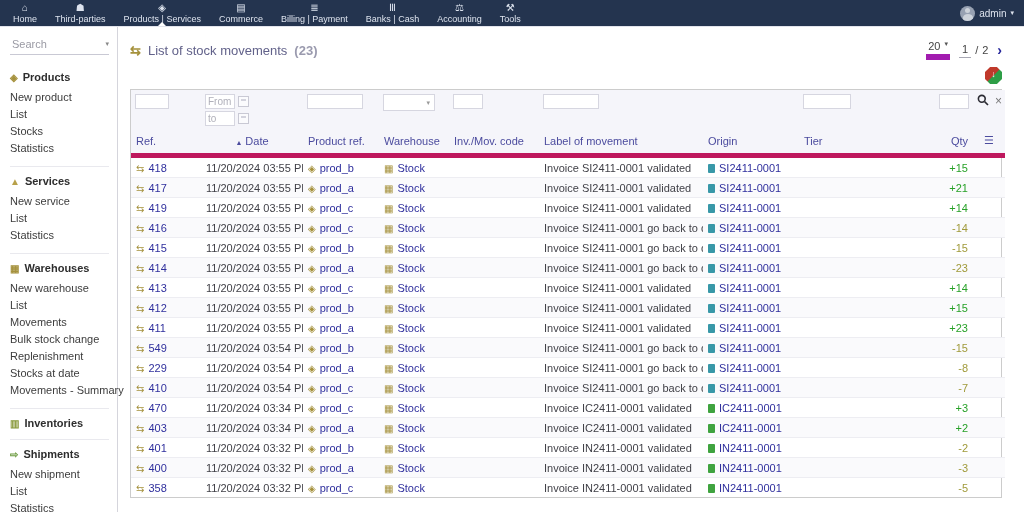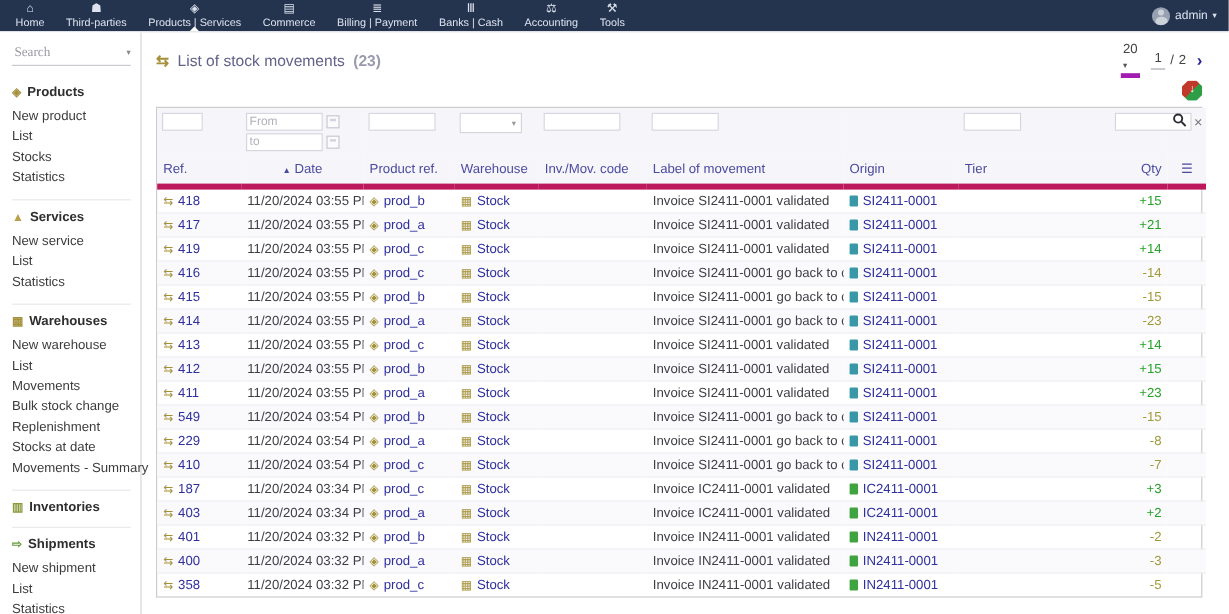--- a/index.html
+++ b/index.html
@@ -28,55 +28,55 @@
   }
   .user { display:flex; align-items:center; gap:4px; color:#dde3ee; font-size:10px; cursor:pointer; }
   .avatar { width:15px; height:15px; border-radius:50%; background:#97a1b2; position:relative; overflow:hidden; }
   .avatar::before { content:""; position:absolute; top:2px; left:5px; width:5px; height:5px; border-radius:50%; background:#ccd2da; }
   .avatar::after { content:""; position:absolute; top:8.5px; left:2.5px; width:10px; height:7px; border-radius:50% 50% 0 0; background:#ccd2da; }
   .chev { font-size:7px; }
   
   .layout { display:flex; height:486px; border-top:1px solid #e2e4ec; }
   .sidebar { width:118px; min-width:118px; border-right:1px solid #d5d5dc; padding:10px 8px 0 10px; background:#fff; }
   .search-box { display:flex; align-items:center; border-bottom:1px solid #c9c9d4; padding-bottom:3px; }
-  .search-box input { border:none; outline:none; width:82px; font-size:11px; font-family:Liberation Serif, serif; color:#555; background:transparent; }
+  .search-box input { border:none; outline:none; width:82px; font-size:11px; font-family:Liberation Sans, sans-serif; color:#555; background:transparent; }
   .search-box input::placeholder { color:#9a9aa4; }
   .sel-arrow { font-size:7px; color:#888; margin-left:auto; }
   .sb-section { margin-top:10px; padding-top:8px; border-top:1px solid #e9e9ee; }
   .sb-section.first { border-top:none; padding-top:6px; }
   .sb-title { font-weight:bold; color:#2e2e2e; display:flex; gap:5px; align-items:center; margin-bottom:5px; font-size:11px; }
   .sb-glyph { font-size:10px; }
   .sb-item { color:#3c3c3c; padding:2.5px 0; cursor:pointer; white-space:nowrap; }
   
   .main { flex:1; padding:13px 22px 0 12px; overflow:hidden; }
   .title-row { display:flex; align-items:center; justify-content:space-between; height:20px; }
   .page-title { display:flex; gap:7px; align-items:center; font-size:13px; font-weight:normal; color:#62628a; margin:0; }
   .title-glyph { color:#a5913c; font-weight:bold; font-size:13px; }
   .title-count { color:#9a9aae;font-weight:bold; }
   .pager { display:flex; align-items:center; gap:9px; font-size:11px; color:#444; }
-  .page-size { border-bottom:4px solid #a21caf; padding:0 2px 2px; cursor:pointer; display:flex; gap:4px; align-items:flex-start;flex-direction:column; }
+  .page-size { border-bottom:6px solid #a21caf; padding:0 2px 2px; cursor:pointer; display:flex; gap:4px; align-items:flex-start; }
   .page-size .chev2 { font-size:7px; color:#555; }
   .page-frac { display:flex; gap:4px; align-items:center; }
   .page-cur { border-bottom:1px solid #a8a8b4; padding:0 3px 2px; }
   .next-btn { color:#26269a; font-size:14px; font-weight:bold; cursor:pointer; line-height:10px; }
   .export-row { display:flex; justify-content:flex-end; margin:7px 0 5px; }
   .export-icon {
     width:17px; height:17px; position:relative; cursor:pointer;
     clip-path:polygon(30% 0,70% 0,100% 30%,100% 70%,70% 100%,30% 100%,0 70%,0 30%);
     background:linear-gradient(135deg,#c0392b 48%,#2e9e46 52%);
   }
   .export-icon::after { content:"\2193"; position:absolute; left:0; right:0; top:2px; text-align:center; color:#fff; font-size:9px; }
   
   .tablewrap { border:1px solid #ccc; background:#fff; }
   table { width:100%; border-collapse:collapse; table-layout:fixed; font-size:11px; }
   thead { background:#f5f5fa; }
   .filter-row td { padding:4px 4px 3px; vertical-align:top; }
   .flt { border:1px solid #d6d6e0; height:15px; font-size:10px; background:#fff; padding:0 2px; font-family:inherit; }
   .flt::placeholder { color:#b0b0ba; }
-  .w34{width:34px}.w44{width:64px}.w48{width:48px}.w56{width:56px}
+  .w34{width:34px}.w44{width:30px}.w48{width:48px}.w56{width:56px}
   .daterow { display:flex; align-items:center; gap:3px; margin-bottom:2px; }
   .cal-btn { width:11px; height:11px; border:1px solid #c9c9d4; background:#fbfbfd; display:inline-block; position:relative; cursor:pointer; }
   .cal-btn::after { content:""; position:absolute; top:2px; left:2px; right:2px; height:2px; background:#d3d3dd; }
   .flt-select { border:1px solid #d6d6e0; background:#fff; height:17px; width:52px; display:flex; align-items:center; justify-content:flex-end; padding-right:4px; cursor:pointer; }
   .flt-select .sel-car { font-size:7px; color:#999; }
   .iconcell { white-space:nowrap; }
   .search-btn { cursor:pointer; display:inline-block; vertical-align:middle; }
   .clear-btn { color:#777; font-size:12px; cursor:pointer; margin-left:3px; vertical-align:middle; }
   .header-row th {
     color:#4b4b9e; font-weight:normal; text-align:left;
@@ -425,21 +425,21 @@
               <td><span class="glyph">◈</span><a class="link">prod_c</a></td>
               <td><span class="glyph">▦</span><a class="link">Stock</a></td>
               <td></td>
               <td>Invoice SI2411-0001 go back to draft status</td>
               <td><span class="doc-ico" style="background: rgb(56, 152, 168);"></span><a class="link">SI2411-0001</a></td>
               <td></td>
               <td class="right"><span class="qty-neg">-7</span></td>
               <td></td>
             </tr>
             <tr>
-              <td><span class="glyph">⇆</span><a class="link">187</a></td>
+              <td><span class="glyph">⇆</span><a class="link">470</a></td>
               <td>11/20/2024 03:34 PM</td>
               <td><span class="glyph">◈</span><a class="link">prod_c</a></td>
               <td><span class="glyph">▦</span><a class="link">Stock</a></td>
               <td></td>
               <td>Invoice IC2411-0001 validated</td>
               <td><span class="doc-ico" style="background: rgb(63, 163, 63);"></span><a class="link">IC2411-0001</a></td>
               <td></td>
               <td class="right"><span class="qty-pos">+3</span></td>
               <td></td>
             </tr>

